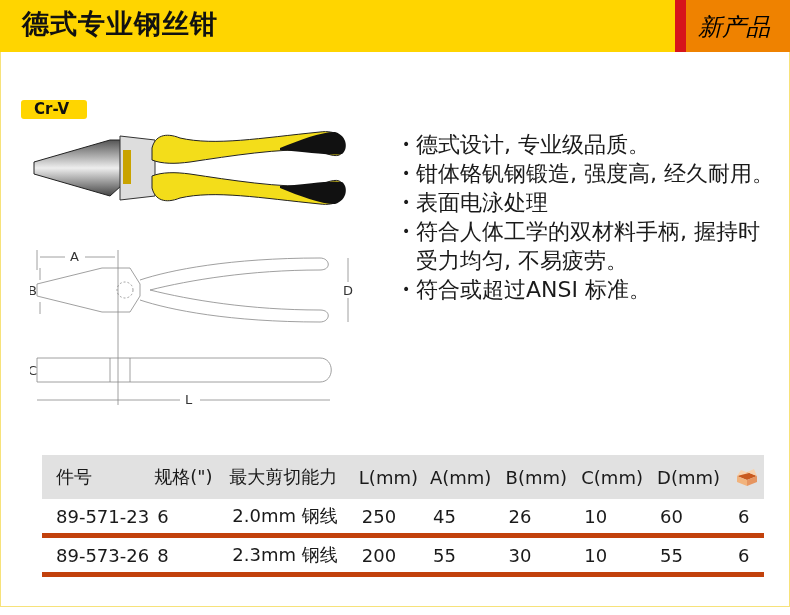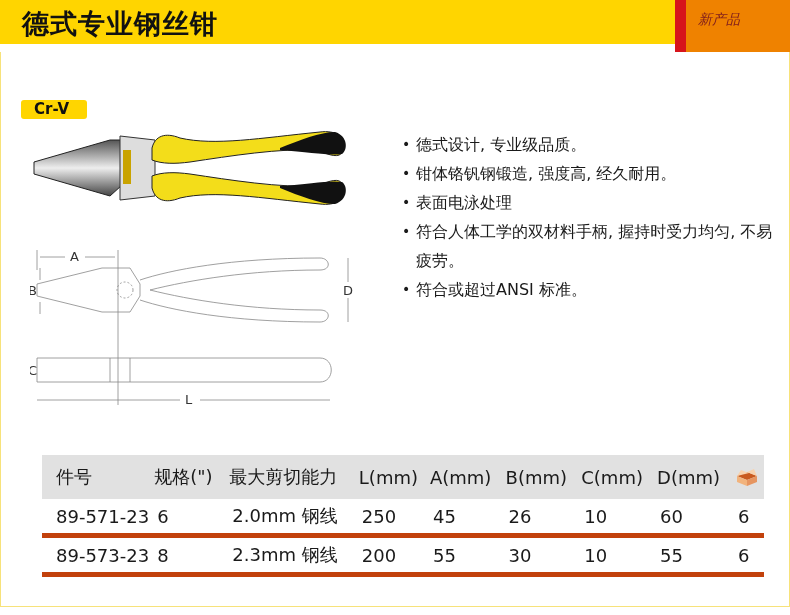--- a/index.html
+++ b/index.html
@@ -1,28 +1,28 @@
 <!DOCTYPE html>
 <html><head>
 <meta charset="utf-8">
 <style>
   html, body { margin:0; padding:0; background:#fff; }
   body { width:790px; height:615px; position:relative; overflow:hidden;
          font-family:"DejaVu Sans","Liberation Sans",sans-serif; color:#1a1a1a; }
-  .header { position:absolute; left:0; top:0; width:790px; height:44px; background:#ffd500; }
+  .header { position:absolute; left:0; top:0; width:790px; height:52px; background:#ffd500; }
   .title { position:absolute; left:22px; top:6px; font-size:27px; font-weight:bold; color:#111; letter-spacing:1px; }
   .red-stripe { position:absolute; left:675px; top:0; width:11px; height:52px; background:#d7141b; }
   .new-tag { position:absolute; left:686px; top:0; width:104px; height:52px; background:#ef8200; }
-  .new-tag span { position:absolute; left:12px; top:11px; font-size:14px; color:#7f1d1d; font-style:italic; }
+  .new-tag span { position:absolute; left:12px; top:11px; font-size:24px; color:#000000; font-style:italic; }
   .frame { position:absolute; left:0; top:52px; width:788px; height:554px; border:1px solid #f7e27a; border-top:none; }
   .badge { position:absolute; left:21px; top:79px; width:66px; height:19px; background:#ffd500; border-radius:3px;margin-top:21px; }
   .badge span { position:absolute; left:13px; top:0px; font-size:15px; font-weight:bold; color:#111; }
   .photo { position:absolute; left:30px; top:118px; width:340px; height:100px; }
   .diagram { position:absolute; left:30px; top:240px; width:340px; height:170px; }
-  .features { position:absolute; left:400px; top:130px; width:380px; margin:0; padding:0; list-style:none; font-size:16px; line-height:29px; }
+  .features { position:absolute; left:400px; top:130px; width:380px; margin:0; padding:0; list-style:none; font-size:22px; line-height:29px; }
   .features li { position:relative; padding-left:16px; }
   .features li::before { content:"•"; position:absolute; left:2px; top:0; font-size:14px; }
   .table { position:absolute; left:42px; top:455px; width:722px; border-collapse:collapse; font-size:18px; }
   .table th { background:#e1e1e1; font-weight:normal; height:34px; padding:5px; text-align:left; white-space:nowrap; }
   .table td { height:34px; padding:0; border-bottom:5px solid #c2410c; white-space:nowrap; }
   .c0{padding-left:14px !important;} .c1{padding-left:8px !important;}
   .box-icon { display:inline-block; vertical-align:middle; }
 </style>
 </head>
 <body>
@@ -117,21 +117,21 @@
       <td class="c1">6</td>
       <td class="c1">2.0mm 钢线</td>
       <td class="c1">250</td>
       <td class="c1">45</td>
       <td class="c1">26</td>
       <td class="c1">10</td>
       <td class="c1">60</td>
       <td class="c1">6</td>
     </tr>
     <tr>
-      <td class="c0">89-573-23</td>
+      <td class="c0">89-573-26</td>
       <td class="c1">8</td>
       <td class="c1">2.3mm 钢线</td>
       <td class="c1">200</td>
       <td class="c1">55</td>
       <td class="c1">30</td>
       <td class="c1">10</td>
       <td class="c1">55</td>
       <td class="c1">6</td>
     </tr>
   </tbody>

